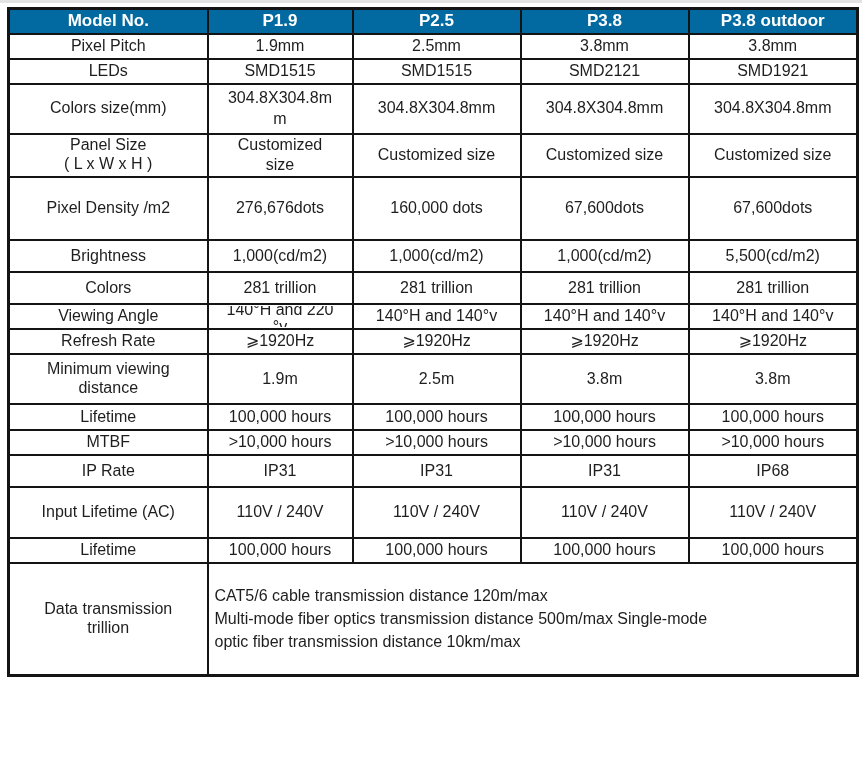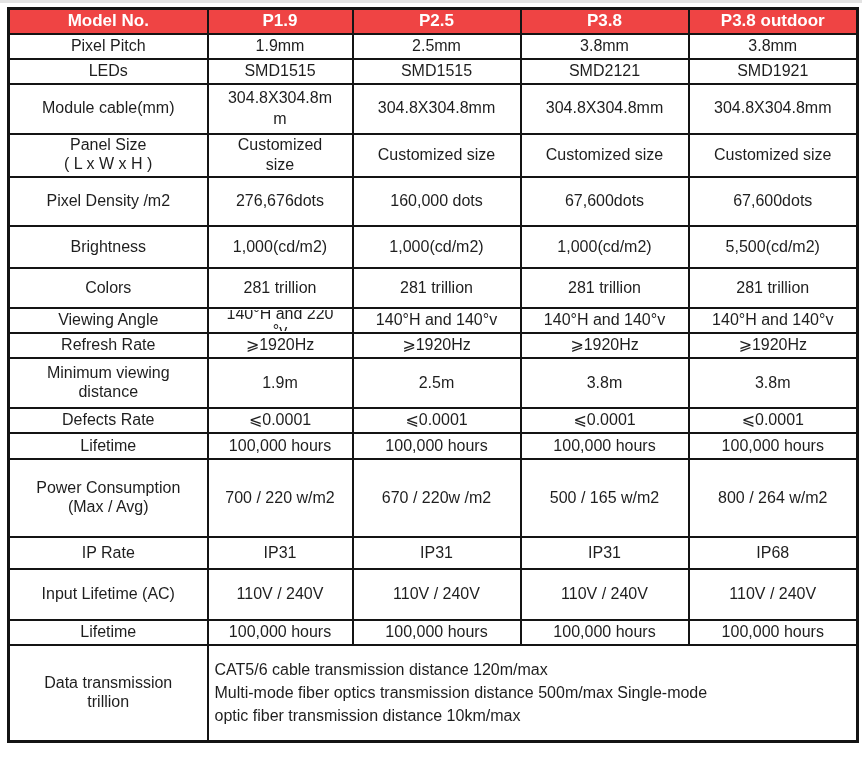--- a/index.html
+++ b/index.html
@@ -19,38 +19,38 @@
   td,th{
     border:2px solid #141414;
     text-align:center;
     vertical-align:middle;
     font-size:16px;
     line-height:1.18;
     padding:0 2px;
     overflow:hidden;
   }
   th{
-    background:#ef4444;
+    background:#0369a1;
     color:#ffffff;
     font-size:17px;
     font-weight:bold;
   }
   td.lbl{white-space:pre-line;}
   .narrow{
     width:114px;margin:0 auto;
     overflow-wrap:anywhere;
     line-height:1.3;
   }
   .clipbox{height:21px;overflow:hidden;}
   .clipbox .cl{display:block;line-height:17px;}
   .clipbox .cl:first-child{margin-top:-5px;}
   td.datacell{
     text-align:left;
     vertical-align:middle;
-    padding:12px 6px;
+    padding:20px 6px;
   }
   td.datacell .dline{line-height:1.45;}
 </style>
 </head>
 <body>
 
 <div class="top-strip"></div>
 
 <table class="spec">
   <colgroup>
@@ -80,57 +80,57 @@
 
   <tr style="height:25px">
     <td class="lbl">LEDs</td>
     <td>SMD1515</td>
     <td>SMD1515</td>
     <td>SMD2121</td>
     <td>SMD1921</td>
   </tr>
 
   <tr style="height:50px">
-    <td class="lbl">Module cable(mm)</td>
+    <td class="lbl">Colors size(mm)</td>
     <td>
           <div class="narrow">304.8X304.8mm</div>
         </td>
     <td>304.8X304.8mm</td>
     <td>304.8X304.8mm</td>
     <td>304.8X304.8mm</td>
   </tr>
 
   <tr style="height:42px">
     <td class="lbl">Panel Size
 ( L x W x H )</td>
     <td>
           <div class="narrow">Customized size</div>
         </td>
     <td>Customized size</td>
     <td>Customized size</td>
     <td>Customized size</td>
   </tr>
 
-  <tr style="height:49px">
+  <tr style="height:63px">
     <td class="lbl">Pixel Density /m2</td>
     <td>276,676dots</td>
     <td>160,000 dots</td>
     <td>67,600dots</td>
     <td>67,600dots</td>
   </tr>
 
-  <tr style="height:42px">
+  <tr style="height:32px">
     <td class="lbl">Brightness</td>
     <td>1,000(cd/m2)</td>
     <td>1,000(cd/m2)</td>
     <td>1,000(cd/m2)</td>
     <td>5,500(cd/m2)</td>
   </tr>
 
-  <tr style="height:40px">
+  <tr style="height:32px">
     <td class="lbl">Colors</td>
     <td>281 trillion</td>
     <td>281 trillion</td>
     <td>281 trillion</td>
     <td>281 trillion</td>
   </tr>
 
   <tr style="height:25px">
     <td class="lbl">Viewing Angle</td>
     <td>
@@ -154,45 +154,37 @@
 
   <tr style="height:50px">
     <td class="lbl">Minimum viewing
 distance</td>
     <td>1.9m</td>
     <td>2.5m</td>
     <td>3.8m</td>
     <td>3.8m</td>
   </tr>
 
-  <tr style="height:25px">
-    <td class="lbl">Defects Rate</td>
-    <td>⩽0.0001</td>
-    <td>⩽0.0001</td>
-    <td>⩽0.0001</td>
-    <td>⩽0.0001</td>
-  </tr>
 
   <tr style="height:26px">
     <td class="lbl">Lifetime</td>
     <td>100,000 hours</td>
     <td>100,000 hours</td>
     <td>100,000 hours</td>
     <td>100,000 hours</td>
   </tr>
 
-
-  <tr style="height:78px">
-    <td class="lbl">Power Consumption
-(Max / Avg)</td>
-    <td>700 / 220 w/m2</td>
-    <td>670 / 220w /m2</td>
-    <td>500 / 165 w/m2</td>
-    <td>800 / 264 w/m2</td>
-  </tr>
+  <tr style="height:25px">
+    <td class="lbl">MTBF</td>
+    <td>&gt;10,000 hours</td>
+    <td>&gt;10,000 hours</td>
+    <td>&gt;10,000 hours</td>
+    <td>&gt;10,000 hours</td>
+  </tr>
+
 
   <tr style="height:32px">
     <td class="lbl">IP Rate</td>
     <td>IP31</td>
     <td>IP31</td>
     <td>IP31</td>
     <td>IP68</td>
   </tr>
 
   <tr style="height:51px">

